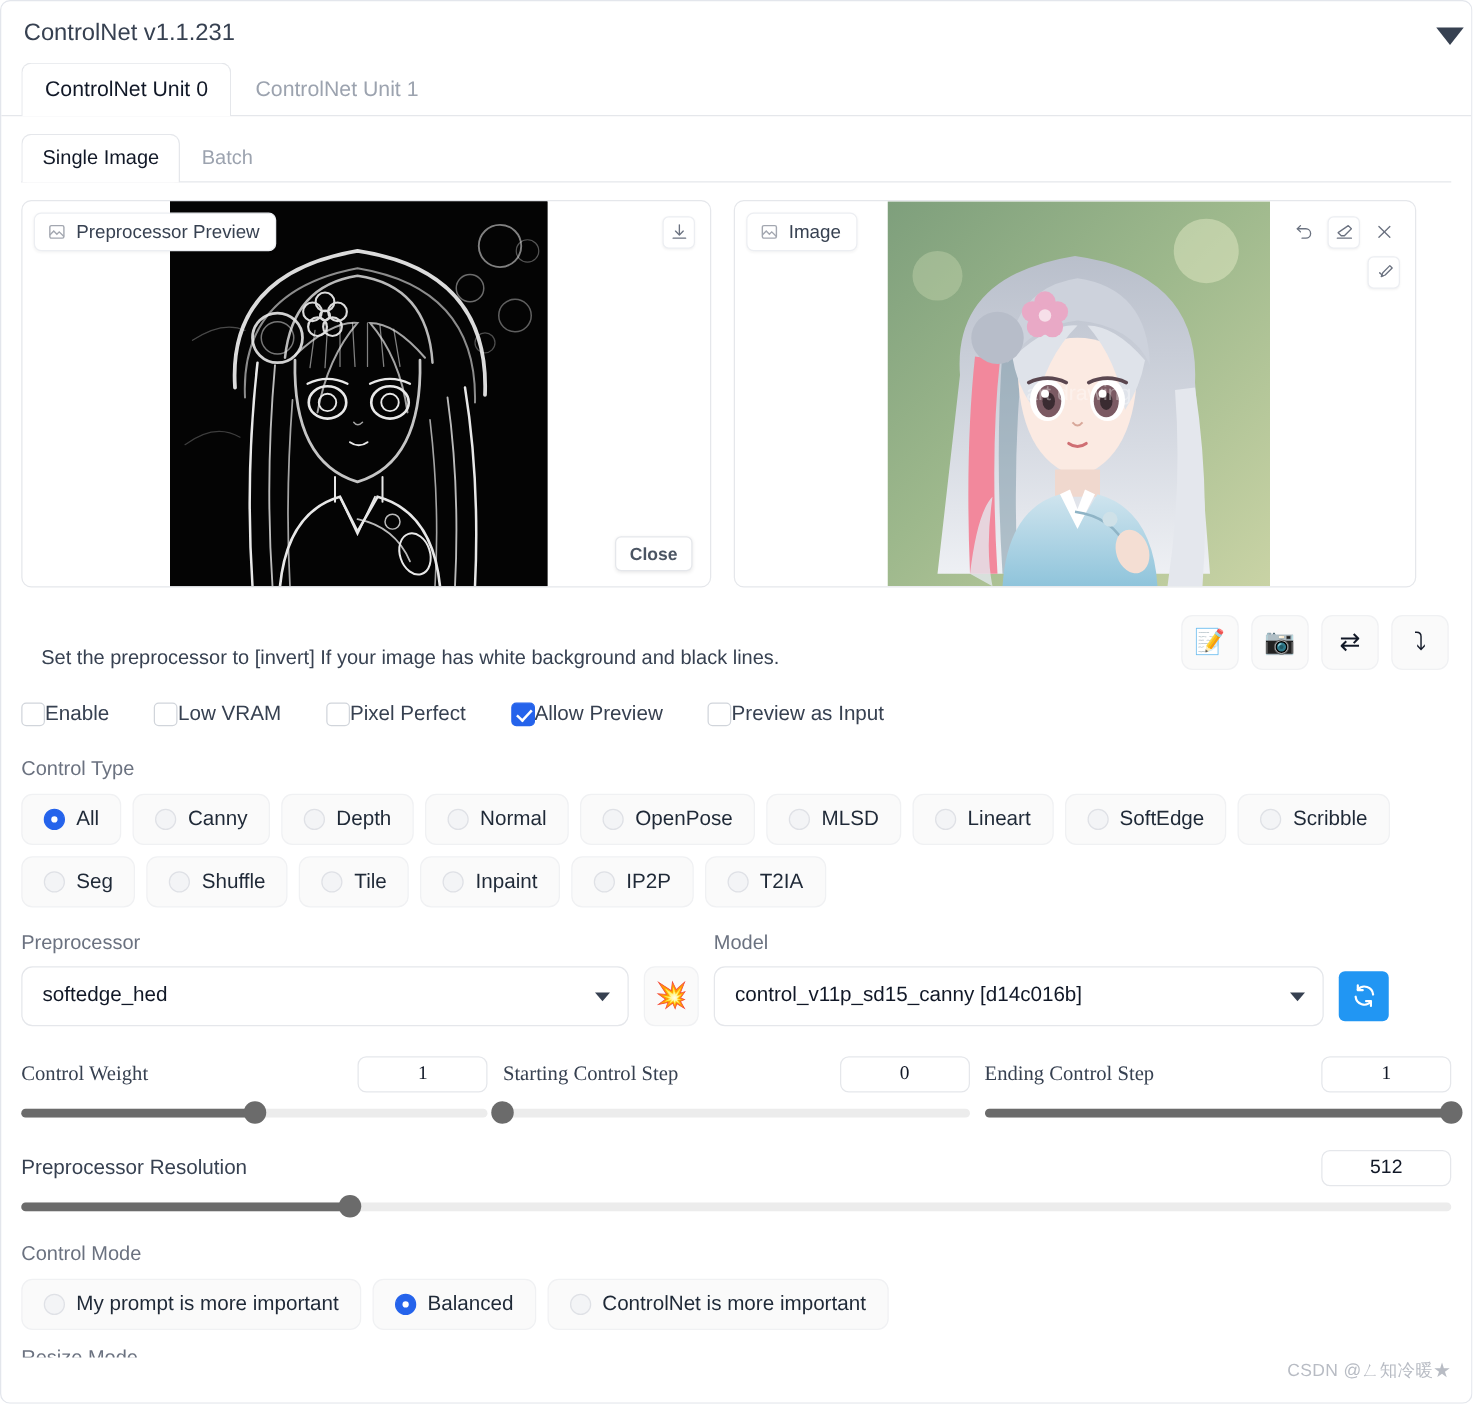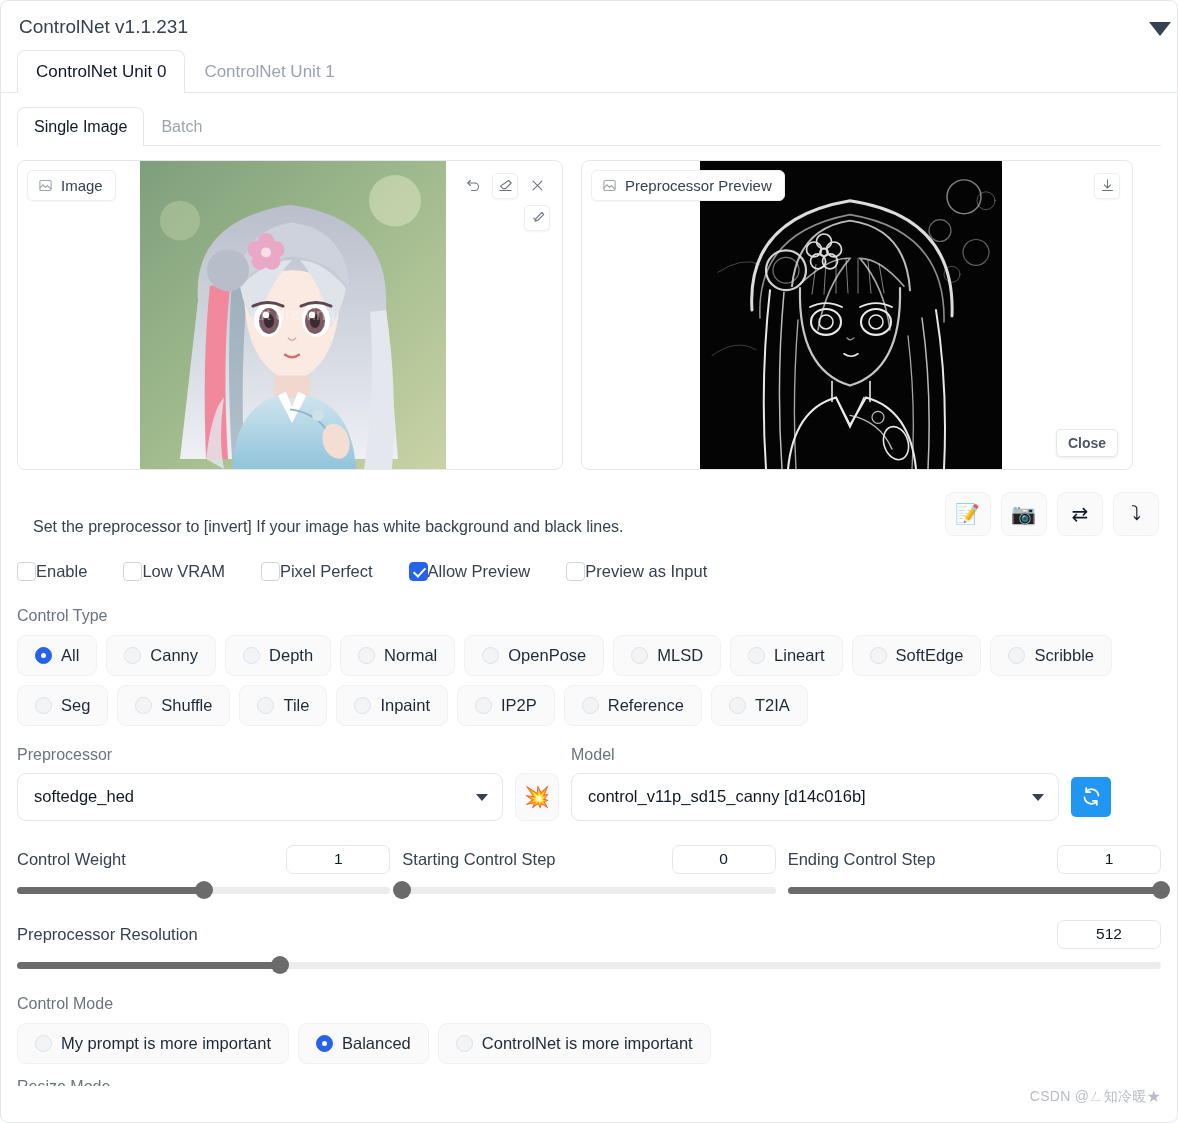--- a/index.html
+++ b/index.html
@@ -244,21 +244,21 @@
     background: #2196f3; border: none; border-radius: 5px;
     display: flex; align-items: center; justify-content: center;
     cursor: pointer;
   }
   .refresh-btn svg { width: 21px; height: 21px; stroke: #fff; fill: none; stroke-width: 2; }
 
   
   .slider-grid {
     display: flex; padding: 0 16px; margin-top: 24px; gap: 12px;
   }
-  .sl-cell { flex: 1; }
+  .sl-cell { flex: 1; font-family: Liberation Serif, serif; }
   .sl-top { display: flex; align-items: center; justify-content: space-between; gap: 10px; }
   .sl-name { font-size: 16.5px; color: #374151; white-space: nowrap; }
   .sl-val {
     width: 104px; height: 29px; flex: none;
     border: 1px solid #e5e7eb; border-radius: 7px; background: #fff;
     display: flex; align-items: center; justify-content: center;
     font-size: 15.5px; color: #111827;
   }
   .track {
     position: relative; height: 7px; margin-top: 13px;
@@ -303,20 +303,110 @@
   </div>
 
   <div class="tabpanel">
 
     <div class="tabrow inner" style="padding-left:0;">
       <div class="tab active">Single Image</div>
       <div class="tab">Batch</div>
     </div>
 
     <div class="image-row" style="border:none;padding-top:14px;">
+
+      <div class="img-box right">
+        <div class="box-tag" style="z-index:7;">
+          <svg class="tag-ico" viewBox="0 0 24 24" fill="none" stroke="#6b7280" stroke-width="1.8">
+            <rect x="3" y="4" width="18" height="16" rx="2"></rect>
+            <path d="M3 16l5-5 4 4 3-3 6 6"></path>
+          </svg>
+          <span>Preprocessor Preview</span>
+        </div>
+
+        <div class="pic edge">
+          <svg viewBox="0 0 302 310" preserveAspectRatio="none" style="width:100%;height:100%;display:block;">
+            <rect width="302" height="310" fill="#040404"></rect>
+            <g stroke="#e8e8e8" fill="none" stroke-linecap="round">
+
+              <path d="M52 150 Q46 58 150 40 Q256 56 252 156" stroke-width="3" opacity=".95"></path>
+              <path d="M60 158 Q56 72 150 54 Q246 70 244 162" stroke-width="1.6" opacity=".6"></path>
+
+              <path d="M100 128 Q98 210 150 226 Q202 210 200 128" stroke-width="2.2" opacity=".85"></path>
+              <path d="M92 126 Q98 68 150 60 Q206 68 210 130" stroke-width="2" opacity=".8"></path>
+              <path d="M100 124 Q130 96 150 98 Q126 126 118 170" stroke-width="1.6" opacity=".7"></path>
+              <path d="M204 126 Q180 98 160 98 Q184 126 190 170" stroke-width="1.6" opacity=".7"></path>
+
+              <circle cx="86" cy="110" r="20" stroke-width="2.2" opacity=".9"></circle>
+              <circle cx="86" cy="110" r="13" stroke-width="1.2" opacity=".5"></circle>
+
+              <g transform="translate(124,92)" stroke-width="1.7" opacity=".95">
+                <circle cx="0" cy="-11" r="7.5"></circle>
+                  <circle cx="10" cy="-3" r="7.5"></circle>
+                <circle cx="6" cy="9" r="7.5"></circle>
+                  <circle cx="-6" cy="9" r="7.5"></circle>
+                <circle cx="-10" cy="-3" r="7.5"></circle>
+                  <circle cx="0" cy="0" r="4"></circle>
+              </g>
+
+              <ellipse cx="126" cy="162" rx="15" ry="13" stroke-width="2.1"></ellipse>
+              <ellipse cx="176" cy="162" rx="15" ry="13" stroke-width="2.1"></ellipse>
+              <circle cx="126" cy="162" r="7" stroke-width="1.5"></circle>
+              <circle cx="176" cy="162" r="7" stroke-width="1.5"></circle>
+              <path d="M110 147 Q126 139 142 147" stroke-width="1.8"></path>
+              <path d="M160 147 Q176 139 192 147" stroke-width="1.8"></path>
+              <path d="M144 194 q7 5 14 0" stroke-width="1.6"></path>
+              <path d="M147 178 q3 4 7 0" stroke-width="1.2" opacity=".7"></path>
+
+              <g stroke-width="1" opacity=".55">
+                <path d="M116 104 L112 134"></path>
+                  <path d="M126 101 L124 134"></path>
+                <path d="M136 99 L136 133"></path>
+                  <path d="M146 98 L148 133"></path>
+                <path d="M158 98 L158 133"></path>
+                  <path d="M168 100 L171 133"></path>
+                <path d="M179 103 L184 133"></path>
+              </g>
+
+              <path d="M70 130 Q60 220 66 310" stroke-width="2"></path>
+              <path d="M84 132 Q76 222 82 310" stroke-width="1.5" opacity=".8"></path>
+              <path d="M98 160 Q92 240 96 310" stroke-width="1.4" opacity=".7"></path>
+              <path d="M236 150 Q248 225 244 310" stroke-width="2"></path>
+              <path d="M222 158 Q232 230 228 310" stroke-width="1.5" opacity=".8"></path>
+              <path d="M208 176 Q216 245 212 310" stroke-width="1.3" opacity=".7"></path>
+
+              <path d="M132 222 L132 242" stroke-width="1.6"></path>
+              <path d="M170 222 L170 242" stroke-width="1.6"></path>
+              <path d="M88 310 Q94 250 136 238 L150 266 L166 238 Q210 250 216 310" stroke-width="2.1"></path>
+              <path d="M136 238 L150 268 L164 238" stroke-width="1.5"></path>
+              <path d="M150 256 q30 6 42 34" stroke-width="1.4" opacity=".8"></path>
+              <ellipse cx="196" cy="284" rx="12" ry="17" stroke-width="1.6" transform="rotate(-18 196 284)"></ellipse>
+              <circle cx="178" cy="258" r="6" stroke-width="1.2" opacity=".8"></circle>
+
+              <circle cx="264" cy="36" r="17" stroke-width="1.5" opacity=".55"></circle>
+              <circle cx="240" cy="70" r="11" stroke-width="1.2" opacity=".45"></circle>
+              <circle cx="276" cy="92" r="13" stroke-width="1.2" opacity=".4"></circle>
+              <circle cx="286" cy="40" r="9" stroke-width="1" opacity=".35"></circle>
+              <circle cx="252" cy="114" r="8" stroke-width="1" opacity=".32"></circle>
+              <path d="M18 112 Q42 96 60 104" stroke-width="1" opacity=".3"></path>
+              <path d="M12 196 Q36 178 56 190" stroke-width="1" opacity=".25"></path>
+            </g>
+          </svg>
+        </div>
+
+        <div class="tool-btn dl-btn">
+          <svg viewBox="0 0 24 24">
+              <line x1="12" y1="3" x2="12" y2="15"></line>
+              <polyline points="7 11 12 16 17 11"></polyline>
+              <line x1="4" y1="20" x2="20" y2="20"></line>
+            </svg>
+        </div>
+
+        <div class="close-btn">Close</div>
+      </div>
 
       <div class="img-box left">
         <div class="box-tag">
           <svg class="tag-ico" viewBox="0 0 24 24" fill="none" stroke="#6b7280" stroke-width="1.8">
             <rect x="3" y="4" width="18" height="16" rx="2"></rect>
             <path d="M3 16l5-5 4 4 3-3 6 6"></path>
           </svg>
           <span>Image</span>
         </div>
 
@@ -415,110 +505,20 @@
           <div class="tool-line">
             <div class="tool-btn">
               <svg viewBox="0 0 24 24">
                   <path d="M19 4l-9 9-2 5 5-2 9-9z"></path>
                   <line x1="6" y1="13" x2="10" y2="17"></line>
                 </svg>
             </div>
           </div>
         </div>
       </div>
-
-      <div class="img-box right">
-        <div class="box-tag" style="z-index:7;">
-          <svg class="tag-ico" viewBox="0 0 24 24" fill="none" stroke="#6b7280" stroke-width="1.8">
-            <rect x="3" y="4" width="18" height="16" rx="2"></rect>
-            <path d="M3 16l5-5 4 4 3-3 6 6"></path>
-          </svg>
-          <span>Preprocessor Preview</span>
-        </div>
-
-        <div class="pic edge">
-          <svg viewBox="0 0 302 310" preserveAspectRatio="none" style="width:100%;height:100%;display:block;">
-            <rect width="302" height="310" fill="#040404"></rect>
-            <g stroke="#e8e8e8" fill="none" stroke-linecap="round">
-
-              <path d="M52 150 Q46 58 150 40 Q256 56 252 156" stroke-width="3" opacity=".95"></path>
-              <path d="M60 158 Q56 72 150 54 Q246 70 244 162" stroke-width="1.6" opacity=".6"></path>
-
-              <path d="M100 128 Q98 210 150 226 Q202 210 200 128" stroke-width="2.2" opacity=".85"></path>
-              <path d="M92 126 Q98 68 150 60 Q206 68 210 130" stroke-width="2" opacity=".8"></path>
-              <path d="M100 124 Q130 96 150 98 Q126 126 118 170" stroke-width="1.6" opacity=".7"></path>
-              <path d="M204 126 Q180 98 160 98 Q184 126 190 170" stroke-width="1.6" opacity=".7"></path>
-
-              <circle cx="86" cy="110" r="20" stroke-width="2.2" opacity=".9"></circle>
-              <circle cx="86" cy="110" r="13" stroke-width="1.2" opacity=".5"></circle>
-
-              <g transform="translate(124,92)" stroke-width="1.7" opacity=".95">
-                <circle cx="0" cy="-11" r="7.5"></circle>
-                  <circle cx="10" cy="-3" r="7.5"></circle>
-                <circle cx="6" cy="9" r="7.5"></circle>
-                  <circle cx="-6" cy="9" r="7.5"></circle>
-                <circle cx="-10" cy="-3" r="7.5"></circle>
-                  <circle cx="0" cy="0" r="4"></circle>
-              </g>
-
-              <ellipse cx="126" cy="162" rx="15" ry="13" stroke-width="2.1"></ellipse>
-              <ellipse cx="176" cy="162" rx="15" ry="13" stroke-width="2.1"></ellipse>
-              <circle cx="126" cy="162" r="7" stroke-width="1.5"></circle>
-              <circle cx="176" cy="162" r="7" stroke-width="1.5"></circle>
-              <path d="M110 147 Q126 139 142 147" stroke-width="1.8"></path>
-              <path d="M160 147 Q176 139 192 147" stroke-width="1.8"></path>
-              <path d="M144 194 q7 5 14 0" stroke-width="1.6"></path>
-              <path d="M147 178 q3 4 7 0" stroke-width="1.2" opacity=".7"></path>
-
-              <g stroke-width="1" opacity=".55">
-                <path d="M116 104 L112 134"></path>
-                  <path d="M126 101 L124 134"></path>
-                <path d="M136 99 L136 133"></path>
-                  <path d="M146 98 L148 133"></path>
-                <path d="M158 98 L158 133"></path>
-                  <path d="M168 100 L171 133"></path>
-                <path d="M179 103 L184 133"></path>
-              </g>
-
-              <path d="M70 130 Q60 220 66 310" stroke-width="2"></path>
-              <path d="M84 132 Q76 222 82 310" stroke-width="1.5" opacity=".8"></path>
-              <path d="M98 160 Q92 240 96 310" stroke-width="1.4" opacity=".7"></path>
-              <path d="M236 150 Q248 225 244 310" stroke-width="2"></path>
-              <path d="M222 158 Q232 230 228 310" stroke-width="1.5" opacity=".8"></path>
-              <path d="M208 176 Q216 245 212 310" stroke-width="1.3" opacity=".7"></path>
-
-              <path d="M132 222 L132 242" stroke-width="1.6"></path>
-              <path d="M170 222 L170 242" stroke-width="1.6"></path>
-              <path d="M88 310 Q94 250 136 238 L150 266 L166 238 Q210 250 216 310" stroke-width="2.1"></path>
-              <path d="M136 238 L150 268 L164 238" stroke-width="1.5"></path>
-              <path d="M150 256 q30 6 42 34" stroke-width="1.4" opacity=".8"></path>
-              <ellipse cx="196" cy="284" rx="12" ry="17" stroke-width="1.6" transform="rotate(-18 196 284)"></ellipse>
-              <circle cx="178" cy="258" r="6" stroke-width="1.2" opacity=".8"></circle>
-
-              <circle cx="264" cy="36" r="17" stroke-width="1.5" opacity=".55"></circle>
-              <circle cx="240" cy="70" r="11" stroke-width="1.2" opacity=".45"></circle>
-              <circle cx="276" cy="92" r="13" stroke-width="1.2" opacity=".4"></circle>
-              <circle cx="286" cy="40" r="9" stroke-width="1" opacity=".35"></circle>
-              <circle cx="252" cy="114" r="8" stroke-width="1" opacity=".32"></circle>
-              <path d="M18 112 Q42 96 60 104" stroke-width="1" opacity=".3"></path>
-              <path d="M12 196 Q36 178 56 190" stroke-width="1" opacity=".25"></path>
-            </g>
-          </svg>
-        </div>
-
-        <div class="tool-btn dl-btn">
-          <svg viewBox="0 0 24 24">
-              <line x1="12" y1="3" x2="12" y2="15"></line>
-              <polyline points="7 11 12 16 17 11"></polyline>
-              <line x1="4" y1="20" x2="20" y2="20"></line>
-            </svg>
-        </div>
-
-        <div class="close-btn">Close</div>
-      </div>
     </div>
   </div>
 
   <div class="hint-row">
     <div class="hint-text">Set the preprocessor to [invert] If your image has white background and black lines.</div>
     <div class="emoji-row">
       <div class="emoji-btn">📝</div>
       <div class="emoji-btn">📷</div>
       <div class="emoji-btn">⇄</div>
       <div class="emoji-btn">⤵</div>
@@ -603,24 +603,20 @@
     <div class="pill">
         <span class="radio"></span>
         <span class="pill-label">Inpaint</span>
       </div>
     <div class="pill">
         <span class="radio"></span>
         <span class="pill-label">IP2P</span>
       </div>
     <div class="pill">
         <span class="radio"></span>
-        <span class="pill-label">Reference</span>
-      </div>
-    <div class="pill">
-        <span class="radio"></span>
         <span class="pill-label">T2IA</span>
       </div>
   </div>
 
   <div class="dd-row">
     <div class="dd-group pp">
       <div class="dd-cap">Preprocessor</div>
       <div class="dd">
         <span>softedge_hed</span>
         <span class="caret"></span>

